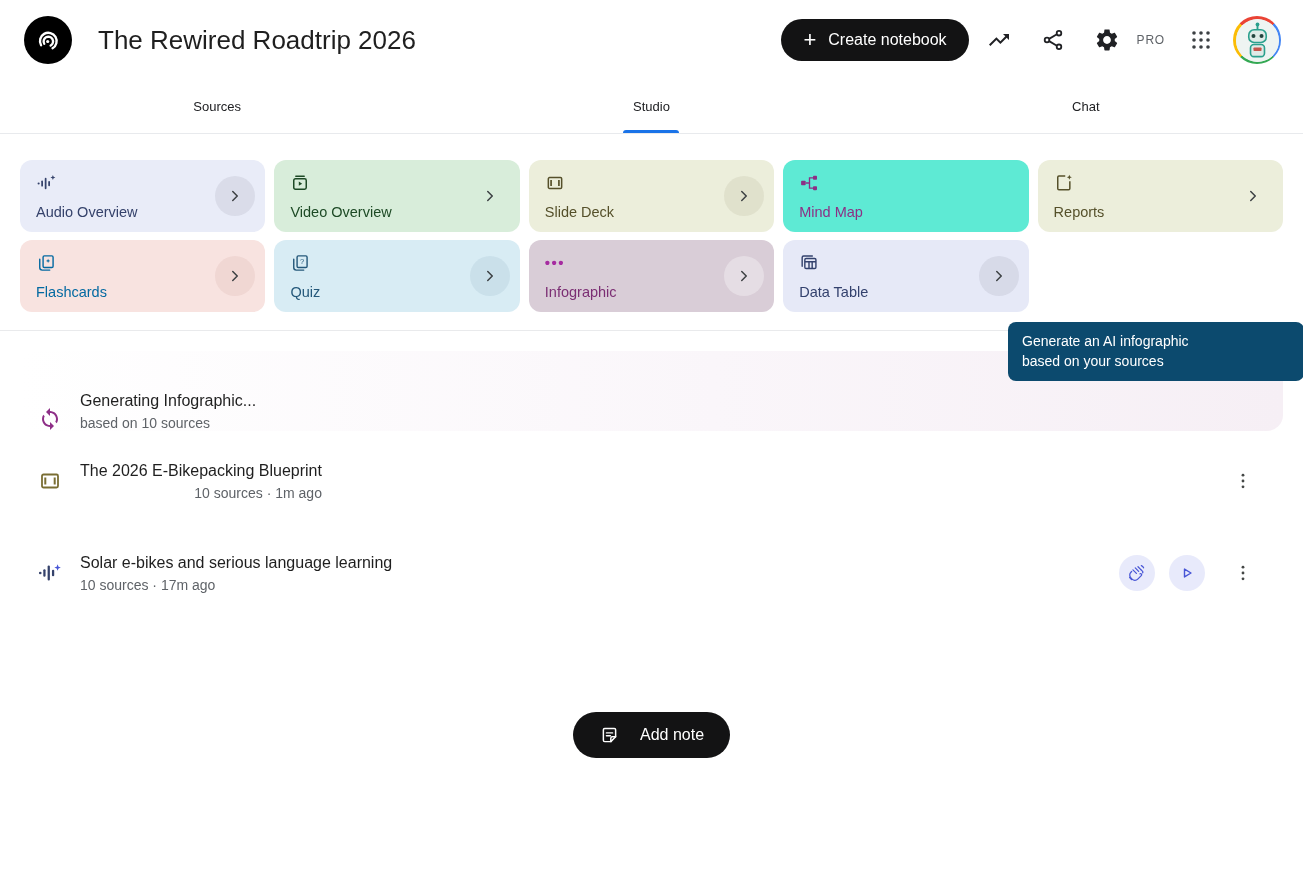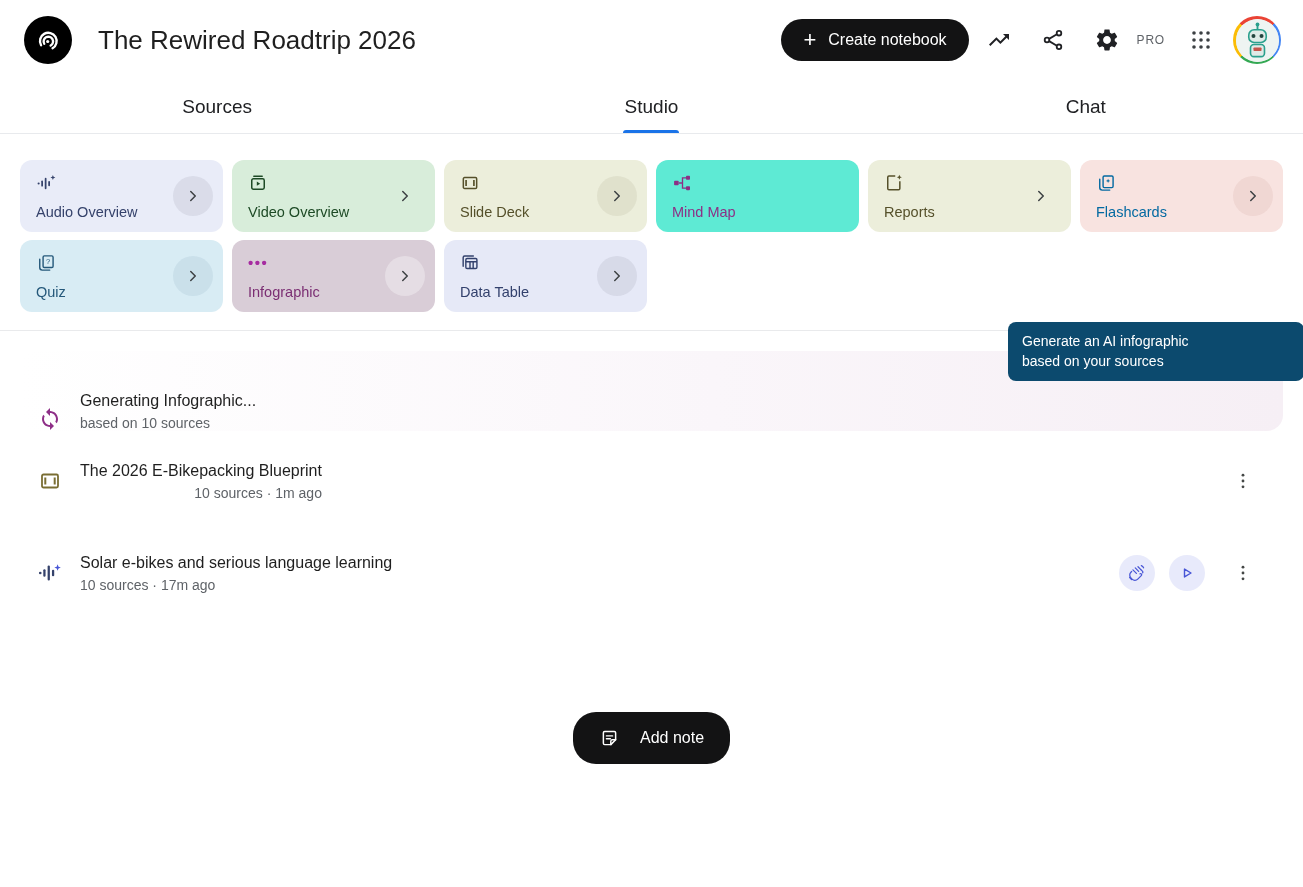--- a/index.html
+++ b/index.html
@@ -26,27 +26,27 @@
   .pro { font-size:12px; color:#5f6368; letter-spacing:.8px; margin:0 6px; }
   .avatar { width:48px; height:48px; border-radius:50%; margin-left:8px; padding:2.5px;
             background:conic-gradient(from 315deg,#ea4335 0 25%,#4285f4 0 50%,#34a853 0 75%,#fbbc05 0 100%);
             display:flex; align-items:center; justify-content:center; }
   .avatar-inner { width:43px; height:43px; border-radius:50%; background:#eef4f2; overflow:hidden;
                   display:flex; align-items:center; justify-content:center; }
 
   
   .tabs { display:flex; height:54px; border-bottom:1px solid #e8eaed; }
   .tab { flex:1; display:flex; align-items:center; justify-content:center;
-         font-size:19px; color:#202124; position:relative; cursor:pointer; }
+         font-size:13px; color:#202124; position:relative; cursor:pointer; }
   .tab .underline { position:absolute; bottom:0; left:50%; transform:translateX(-50%);
                     width:56px; height:3px; background:#1a73e8; border-radius:3px 3px 0 0; display:none; }
   .tab.active .underline { display:block; }
 
   
-  .cards { padding:26px 20px 0 20px; display:grid; grid-template-columns:repeat(6,1fr);
+  .cards { padding:26px 20px 0 20px; display:grid; grid-template-columns:repeat(5,1fr);
            column-gap:9px; row-gap:8px; }
   .card { height:72px; border-radius:12px; padding:13px 16px 12px 16px; position:relative;
           display:flex; flex-direction:column; justify-content:space-between; cursor:pointer; }
   .card-icon { height:20px; display:flex; align-items:center; }
   .card-label { font-size:14.5px; font-weight:400; }
   .chev { position:absolute; right:10px; top:50%; transform:translateY(-50%);
           width:40px; height:40px; border-radius:50%;
           display:flex; align-items:center; justify-content:center; color:#3c4043; }
   .c-audio      { background:#e9ecf8; color:#35426b; }
   .c-slide      { background:#eceedb; color:#55502a; }
@@ -86,21 +86,21 @@
   .row-actions { margin-left:auto; display:flex; align-items:center; gap:14px; padding-right:24px; }
   .act-circle { width:36px; height:36px; border-radius:50%; background:#e8eafb;
                 display:flex; align-items:center; justify-content:center; }
   .more-btn { width:32px; height:32px; display:flex; align-items:center; justify-content:center;
               border-radius:50%; margin-left:8px; }
   .spin { animation:spin 1.4s linear infinite; transform-origin:center; }
   @keyframes spin { to { transform:rotate(360deg); } }
 
   
   .footer { display:flex; justify-content:center; margin-top:111px; }
-  .addnote-btn { background:#131314; color:#fff; height:52px; border-radius:23px;
+  .addnote-btn { background:#131314; color:#fff; height:46px; border-radius:23px;
                  display:flex; align-items:center; gap:20px; padding:0 26px; font-size:16px; font-weight:500; }
 </style>
 </head>
 <body>
 
 <header class="header">
   <div class="logo">
     <svg viewBox="0 0 24 24" width="27" height="27">
       <g fill="none" stroke="#fff" stroke-width="2.1" stroke-linecap="round">
         <path d="M5.4 16.2 A 7.4 7.4 0 1 1 15.6 18.9"></path>

